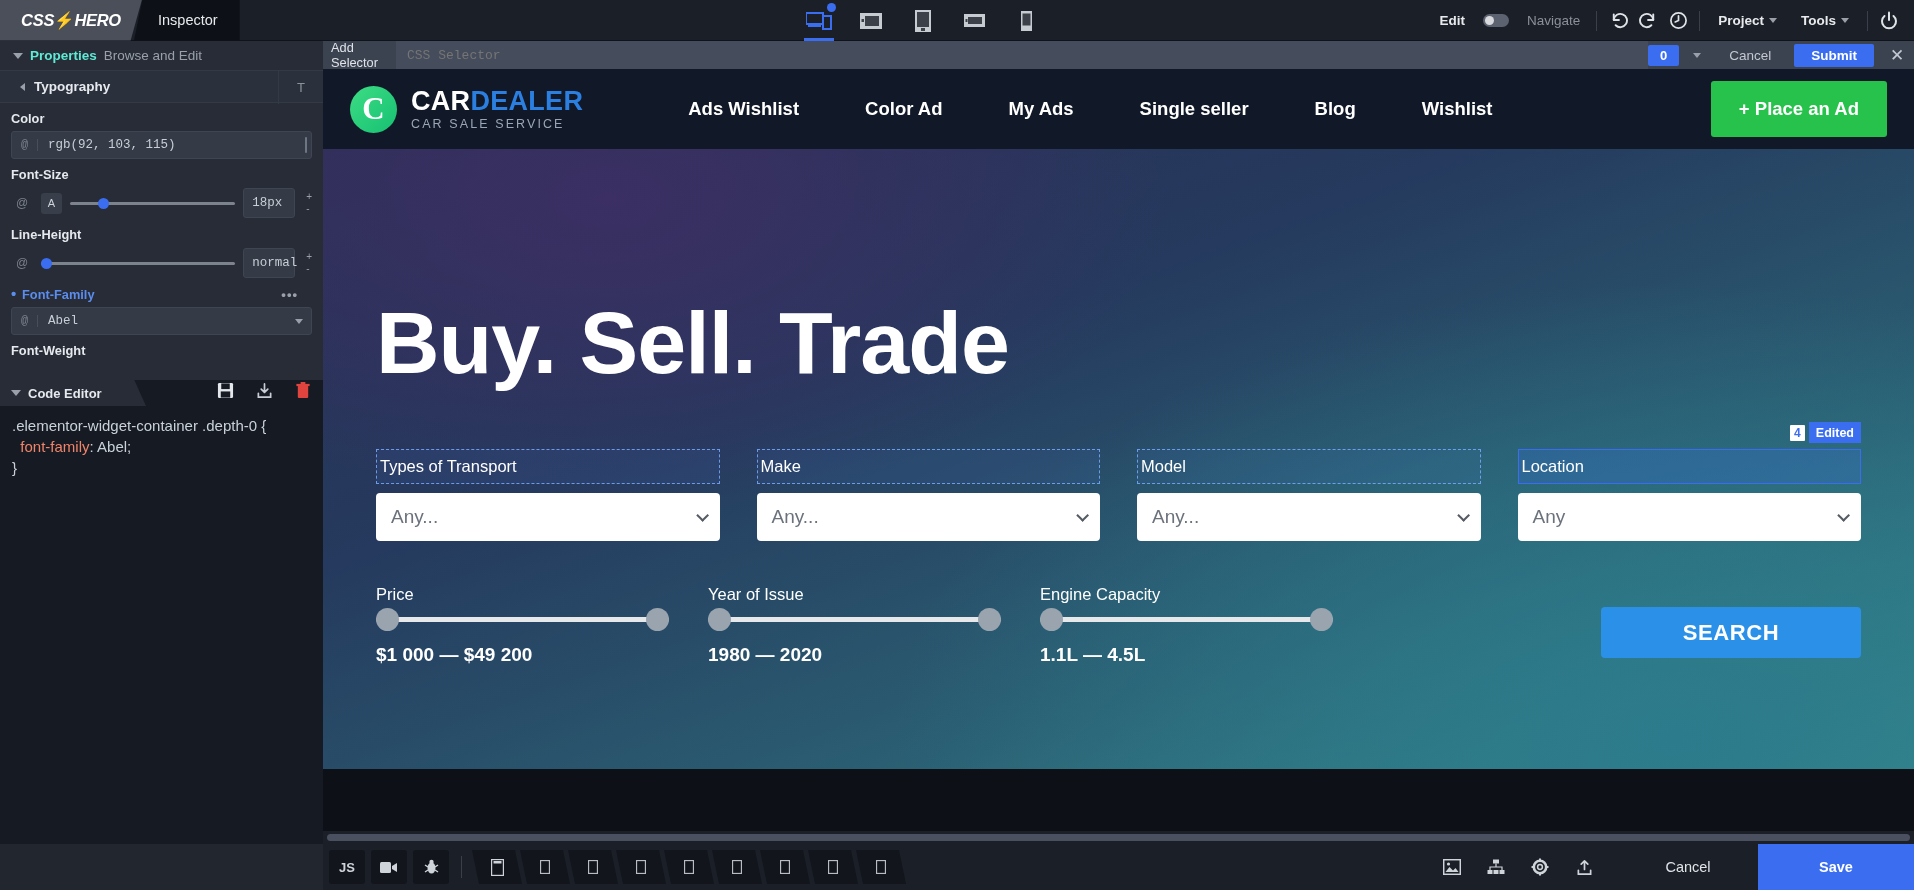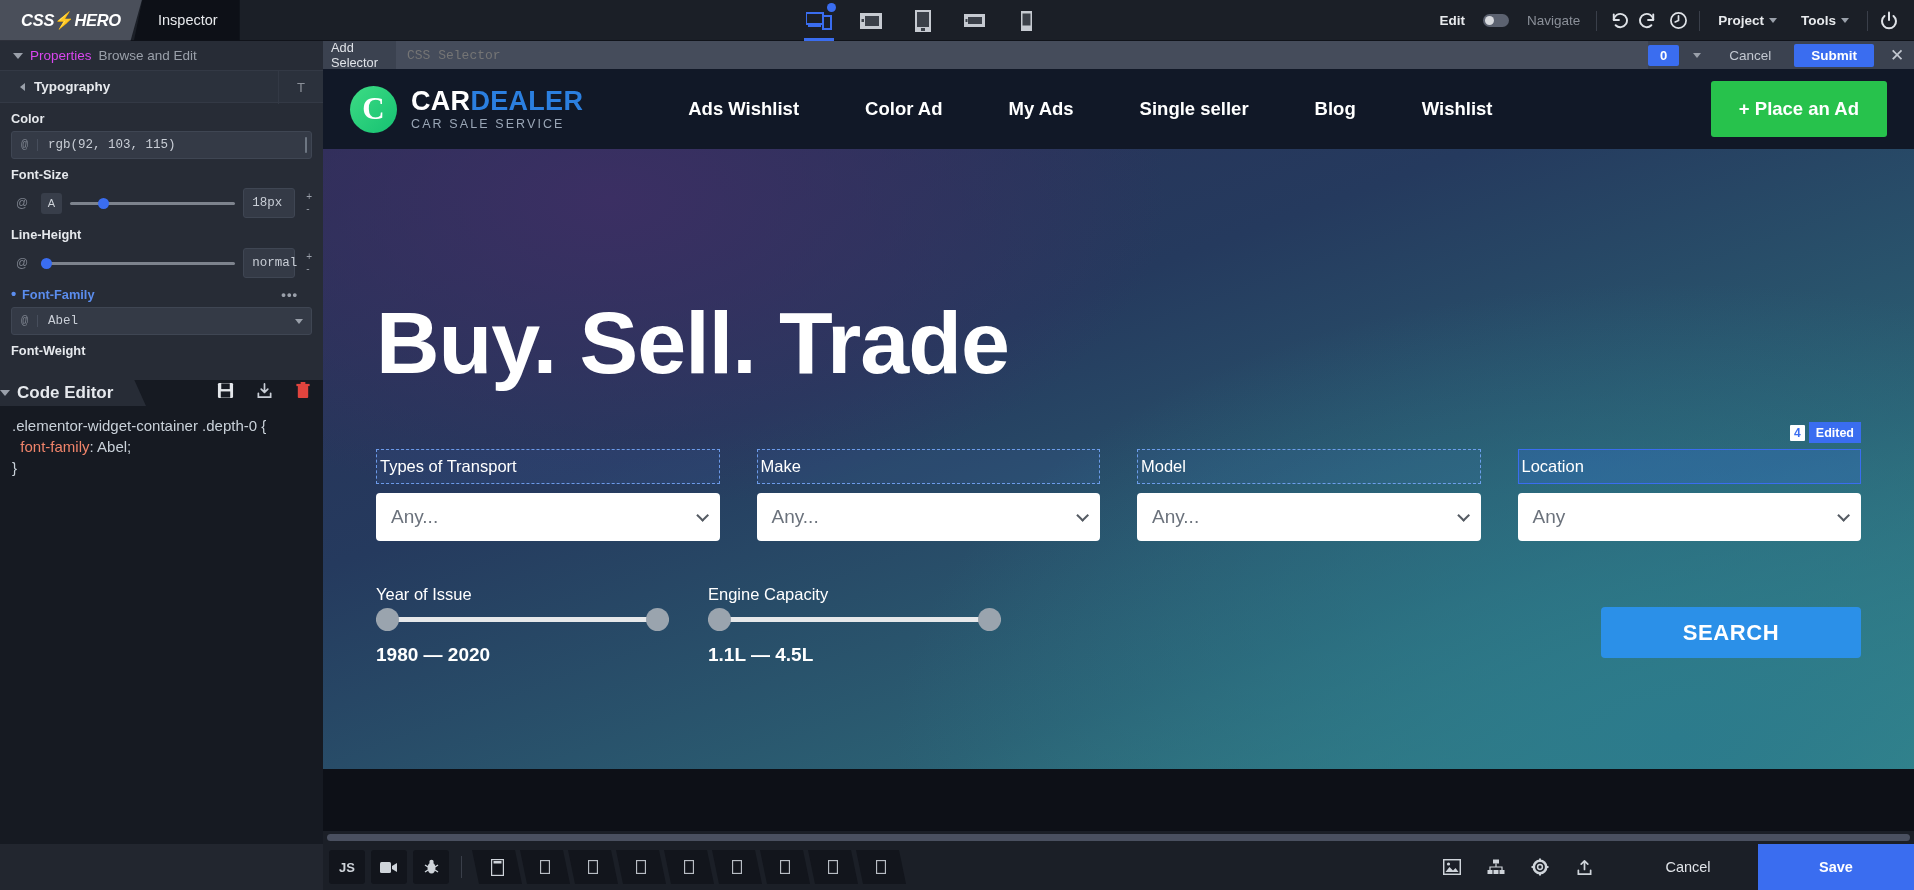--- a/index.html
+++ b/index.html
@@ -87,21 +87,21 @@
   .left-panel {
     position: absolute; left: 0; top: 41px; width: 323px; height: 849px;
     background: #272c36;
   }
   .props-header {
     height: 29px; display: flex; align-items: center; gap: 7px;
     padding-left: 13px; font-size: 13px; background: #272c36;
   }
   .tri-down { width: 0;height: 0; border-left: 5px solid transparent;
     border-right: 5px solid transparent; border-top: 6px solid #9aa0aa; }
-  .props-title { color: #d946ef; font-weight: normal; font-size: 13.5px; }
+  .props-title { color: #5eead4; font-weight: bold; font-size: 13.5px; }
   .props-sub { color: #9aa0aa; font-size: 13.5px; }
   .section-row {
     height: 33px; display: flex; align-items: center;
     border-top: 1px solid #333945; border-bottom: 1px solid #333945;
     background: #2b313c; padding-left: 20px; position: relative;
   }
   .tri-left { width: 0;height: 0; border-top: 4px solid transparent;
     border-bottom: 4px solid transparent; border-right: 5px solid #9aa0aa;
     margin-right: 9px; }
   .section-title { color: #e6e9ed; font-weight: bold; font-size: 13.5px; }
@@ -161,22 +161,22 @@
     border-left: 4px solid transparent; border-right: 4px solid transparent;
     border-top: 5px solid #9aa0aa; }
 
   
   .code-panel {
     position: absolute; left: 0; top: 380px; width: 323px; height: 469px;
     background: #161a22;
   }
   .code-tab {
     width: 146px; height: 26px; background: #272c36;
-    display: flex; align-items: center; gap: 7px; 
-    font-size: 17px; color: #e6e9ed; font-weight: bold;
+    display: flex; align-items: center; gap: 7px; padding-left: 11px;
+    font-size: 13px; color: #e6e9ed; font-weight: bold;
     clip-path: polygon(0 0, 92% 0, 100% 100%, 0% 100%);
   }
   .code-tools {
     position: absolute; right: 12px; top: 2px; display: flex; gap: 22px;
     align-items: center;
   }
   .code-body {
     padding: 9px 12px; font-family: Liberation Sans, sans-serif;
     font-size: 15px; line-height: 21px; color: #cfd6e0;
     white-space: pre-wrap; word-break: break-all;
@@ -628,20 +628,28 @@
           <div class="filter-label">Location</div>
           <div class="filter-select">
             <span>Any</span>
             <span class="fsel-caret"></span>
           </div>
         </div>
       </div>
 
       <div class="ranges-row">
         <div class="range-col">
+          <div class="range-label">Price</div>
+          <div class="range-track">
+            <span class="range-knob" style="left:0"></span>
+            <span class="range-knob" style="right:0"></span>
+          </div>
+          <div class="range-value">$1 000 — $49 200</div>
+        </div>
+        <div class="range-col">
           <div class="range-label">Year of Issue</div>
           <div class="range-track">
             <span class="range-knob" style="left:0"></span>
             <span class="range-knob" style="right:0"></span>
           </div>
           <div class="range-value">1980 — 2020</div>
         </div>
         <div class="range-col">
           <div class="range-label">Engine Capacity</div>
           <div class="range-track">

